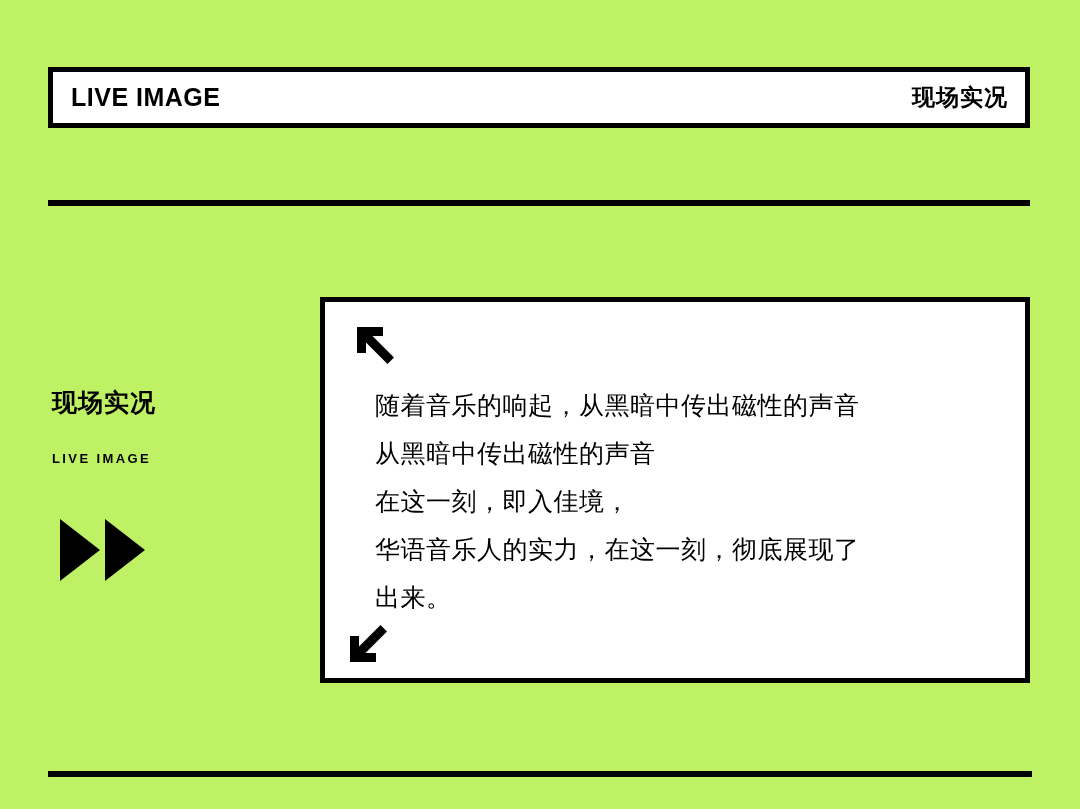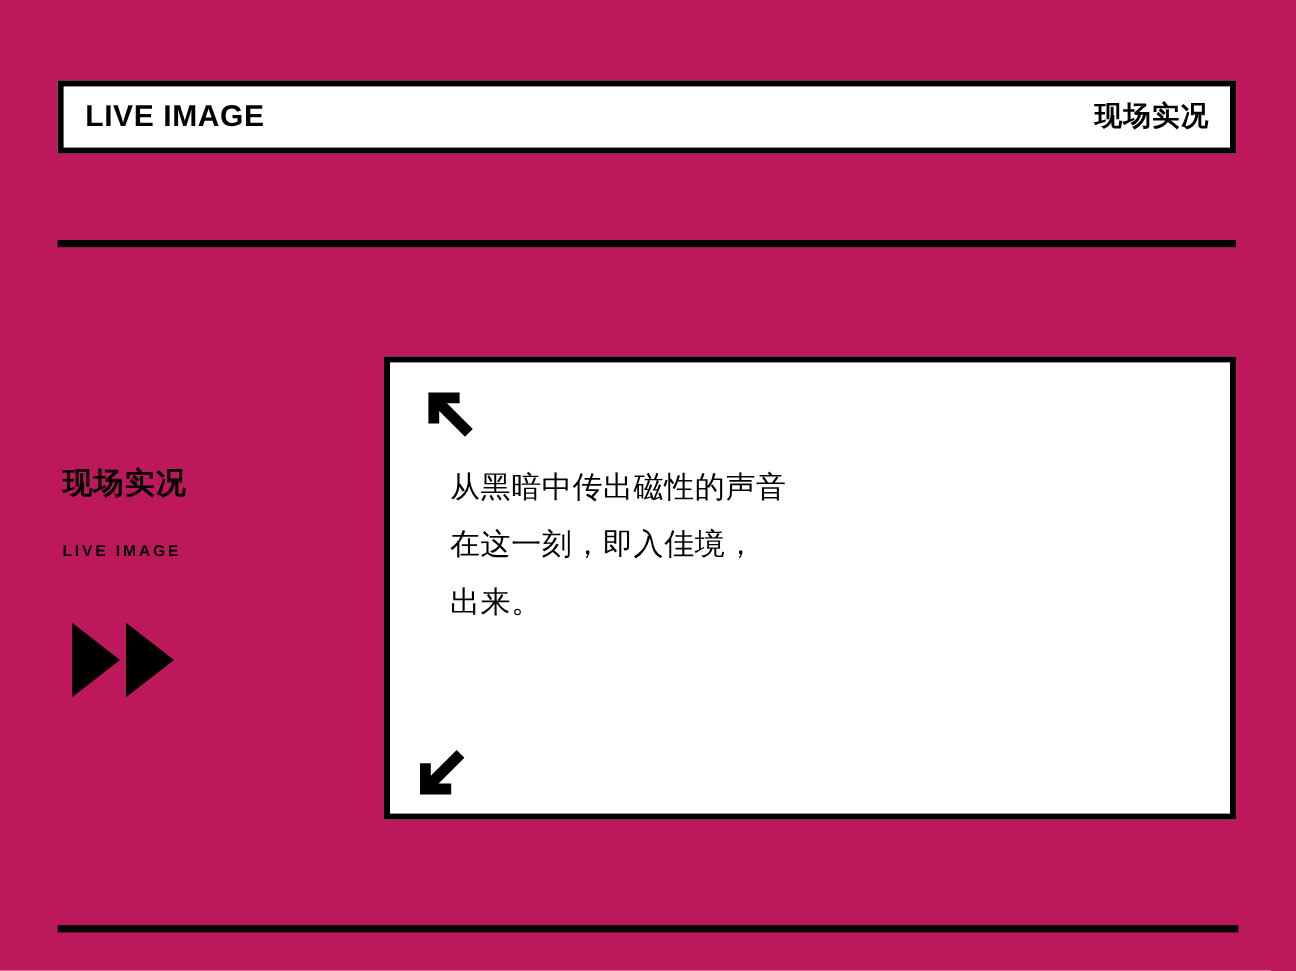--- a/index.html
+++ b/index.html
@@ -10,21 +10,21 @@
     background: #ffffff;
     font-family: "Liberation Sans", "DejaVu Sans", sans-serif;
     color: #000000;
     overflow: hidden;
   }
 
   .page {
     position: relative;
     width: 1080px;
     height: 809px;
-    background: #be185d;
+    background: #bef264;
   }
 
   
   .header-box {
     position: absolute;
     left: 48px;
     top: 67px;
     width: 982px;
     height: 61px;
     border: 5px solid #000000;
@@ -160,22 +160,24 @@
     </svg>
   </div>
 
   <div class="content-box">
 
     <svg class="arrow-tl" width="46" height="46" viewBox="0 0 46 46">
       <path d="M4 4 L4 30 L13 30 L13 19.5 L34.5 41 L41 34.5 L19.5 13 L30 13 L30 4 Z" fill="#000000"></path>
     </svg>
 
     <div class="text-block">
+      <div class="text-line">随着音乐的响起，从黑暗中传出磁性的声音</div>
       <div class="text-line">从黑暗中传出磁性的声音</div>
       <div class="text-line">在这一刻，即入佳境，</div>
+      <div class="text-line">华语音乐人的实力，在这一刻，彻底展现了</div>
       <div class="text-line">出来。</div>
     </div>
 
     <svg class="arrow-bl" width="44" height="44" viewBox="0 0 44 44">
       <path d="M4 40 L30 40 L30 31 L19.5 31 L41 9.5 L34.5 3 L13 24.5 L13 14 L4 14 Z" fill="#000000"></path>
     </svg>
 
   </div>
 
   <div class="rule rule-bottom"></div>

